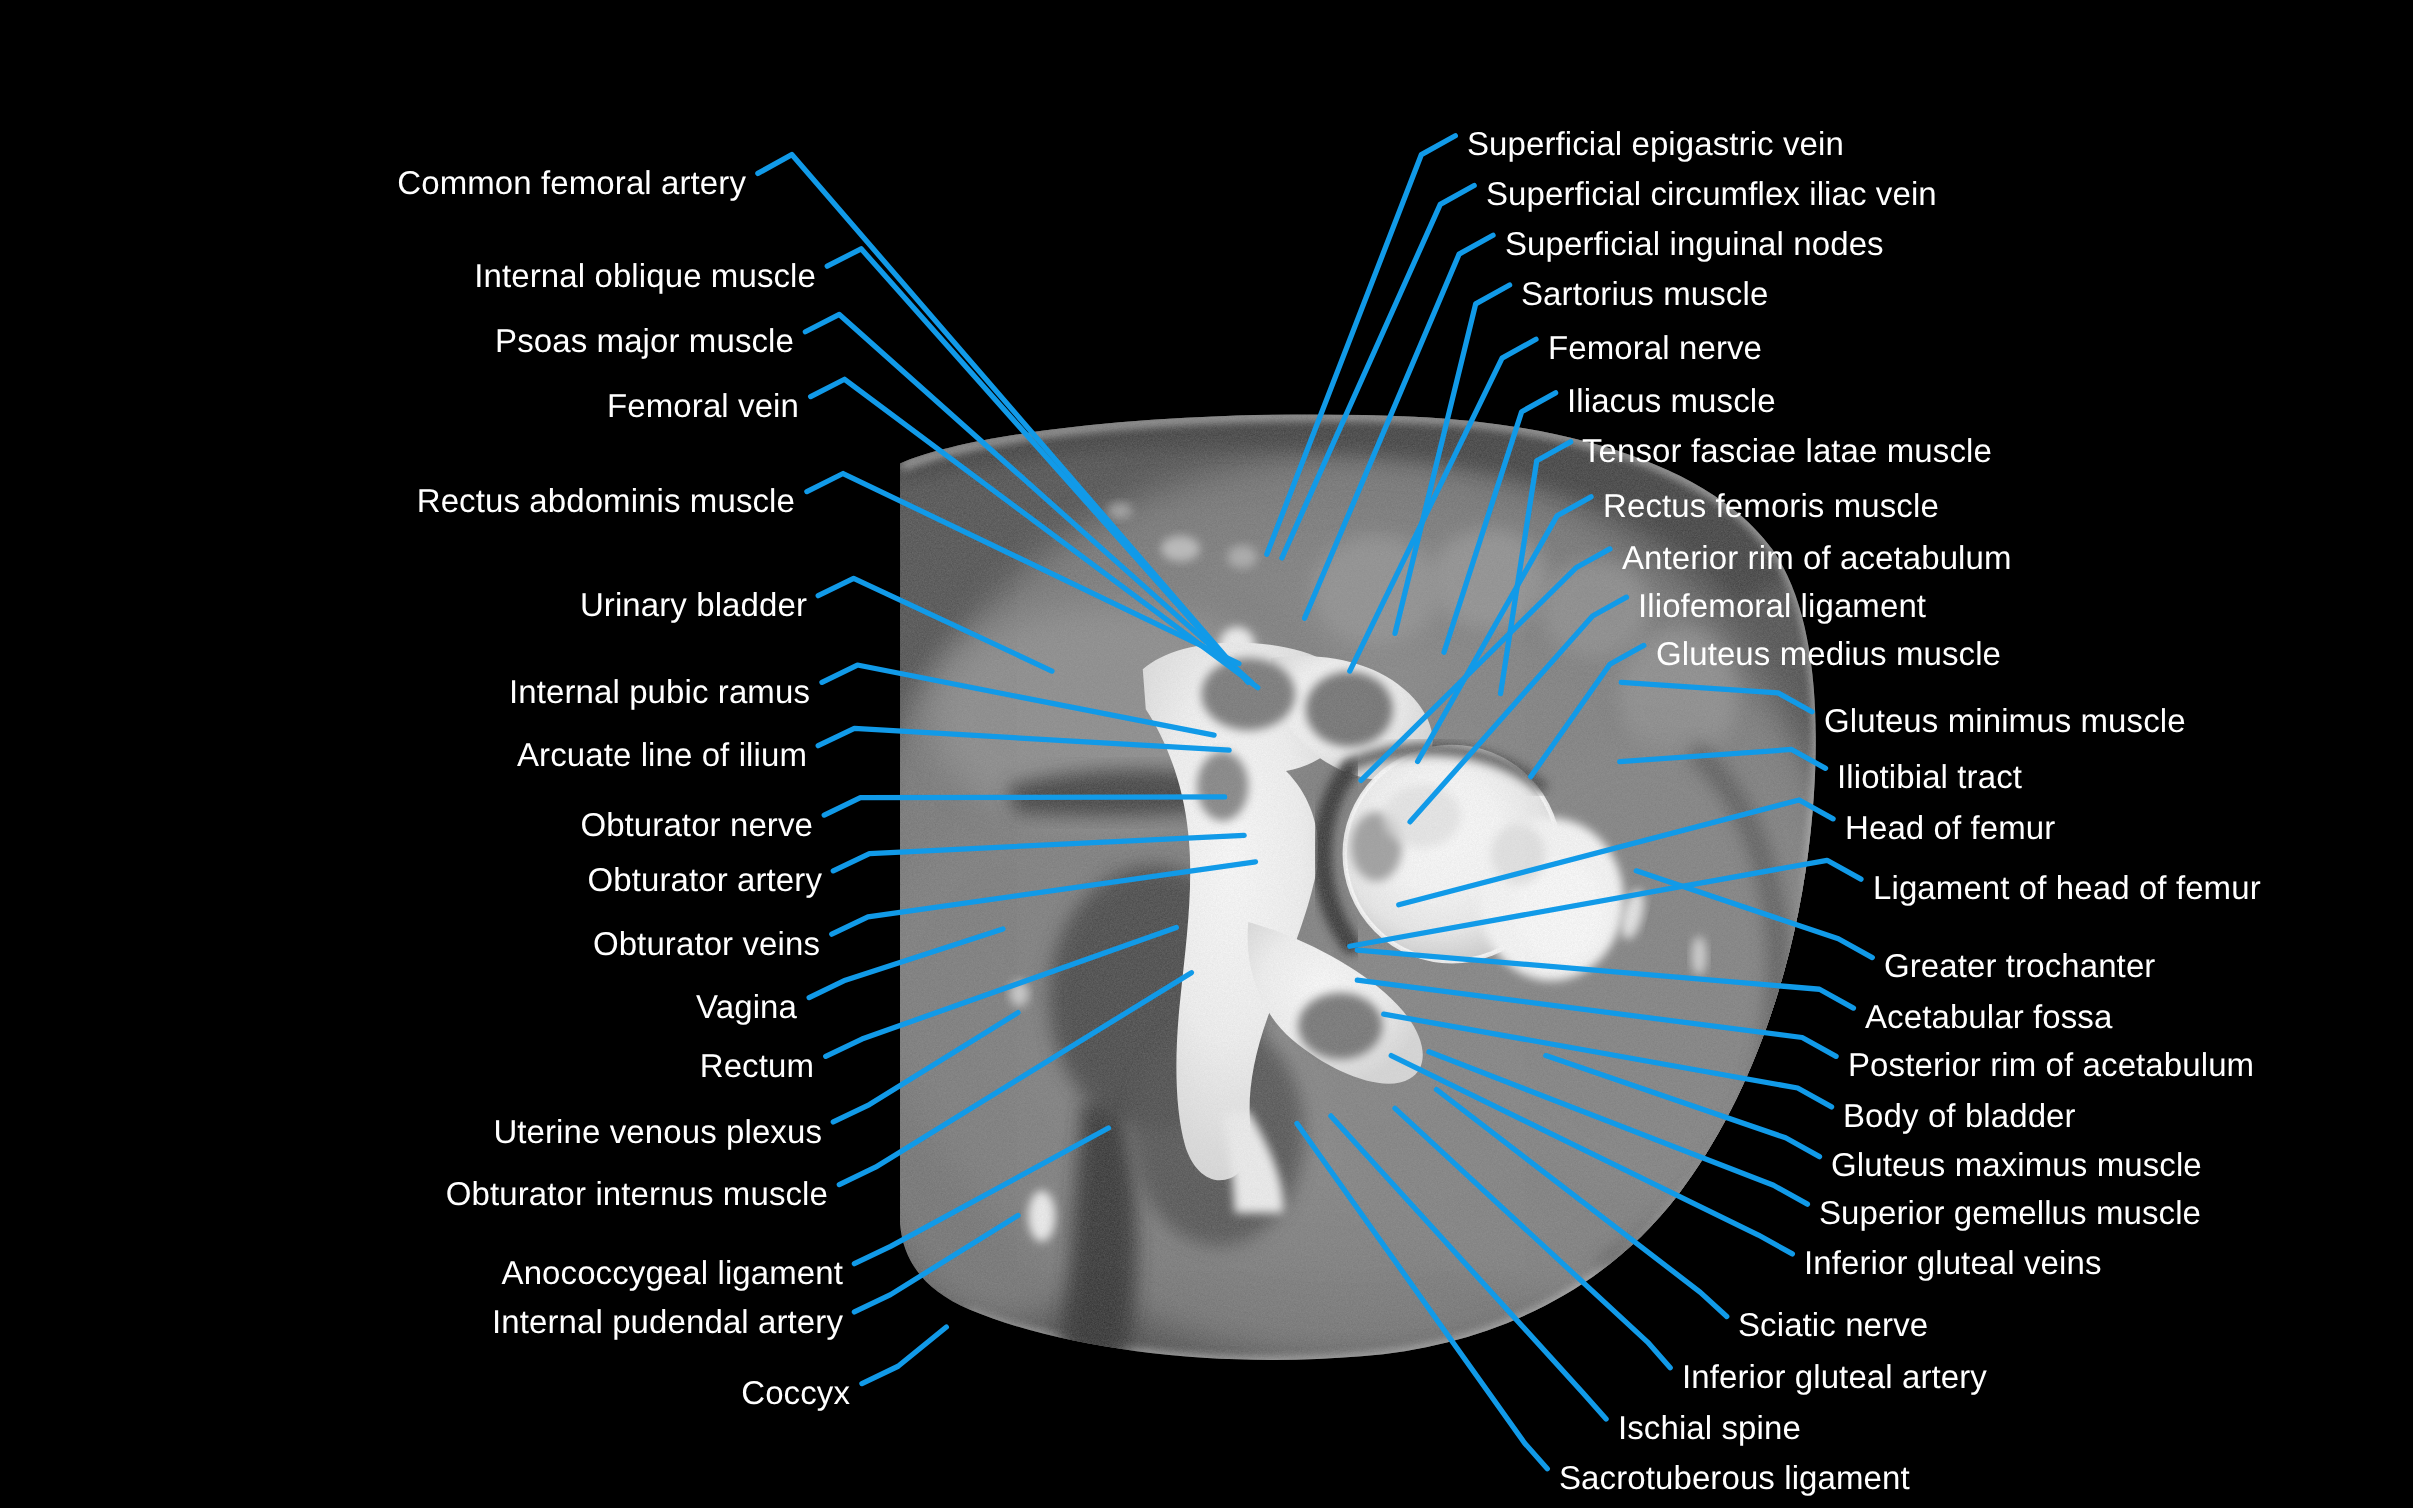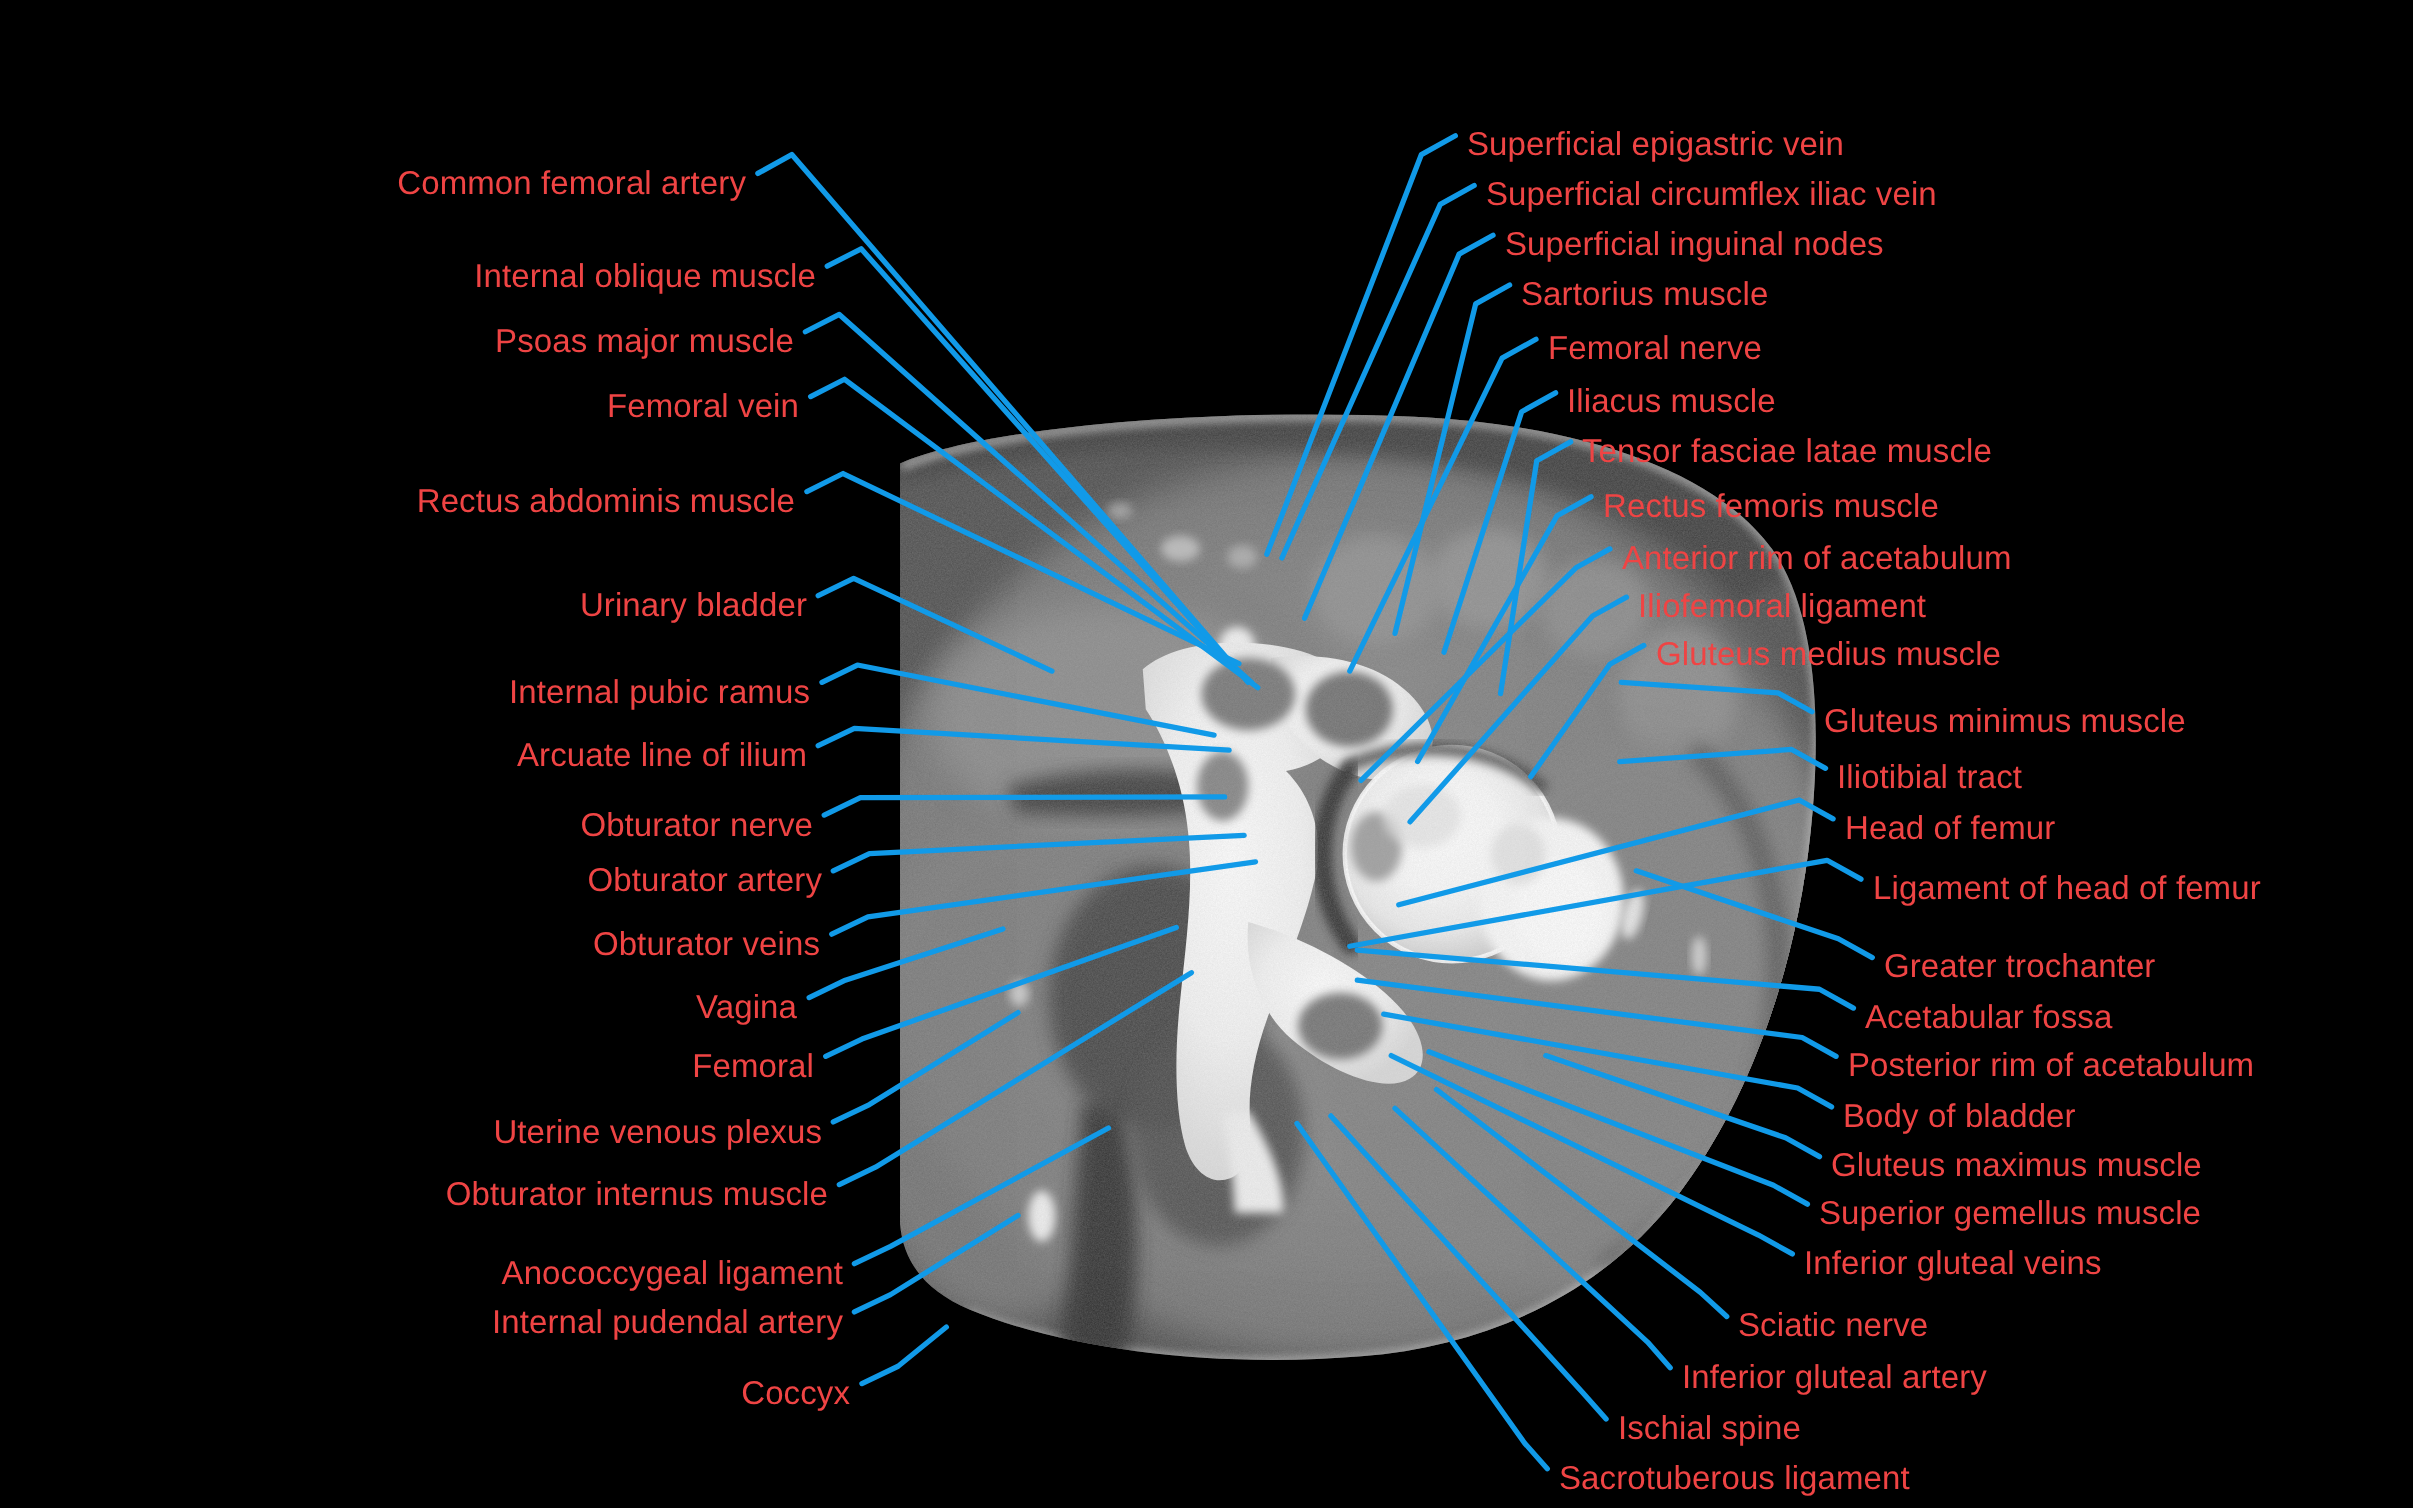--- a/index.html
+++ b/index.html
@@ -14,21 +14,21 @@
   
   #ct-wrap{position:absolute;left:894px;top:394px;width:931px;height:988px;overflow:hidden;background:#000;}
   #ct-svg{position:absolute;left:0;top:0;width:931px;height:988px;display:block;}
 
   
   #leaders{position:absolute;left:0;top:0;width:2413px;height:1508px;pointer-events:none;}
 
   
   .lbl{
     position:absolute;
-    color:#ef4444;
+    color:#ffffff;
     font-size:33px;
     line-height:33px;
     white-space:nowrap;
     letter-spacing:0.1px;
     font-weight:400;
     text-rendering:geometricPrecision;
   }
   .lbl.r{transform:translateY(-50%);}          
   .lbl.l{transform:translateY(-50%);}          
 </style>
@@ -238,21 +238,21 @@
       <div class="lbl r" style="top: 340px; right: 1619px; text-align: right;">Psoas major muscle</div>
       <div class="lbl r" style="top: 405px; right: 1614px; text-align: right;">Femoral vein</div>
       <div class="lbl r" style="top: 500px; right: 1618px; text-align: right;">Rectus abdominis muscle</div>
       <div class="lbl r" style="top: 604px; right: 1606px; text-align: right;">Urinary bladder</div>
       <div class="lbl r" style="top: 691px; right: 1603px; text-align: right;">Internal pubic ramus</div>
       <div class="lbl r" style="top: 754px; right: 1606px; text-align: right;">Arcuate line of ilium</div>
       <div class="lbl r" style="top: 824px; right: 1600px; text-align: right;">Obturator nerve</div>
       <div class="lbl r" style="top: 879px; right: 1591px; text-align: right;">Obturator artery</div>
       <div class="lbl r" style="top: 943px; right: 1593px; text-align: right;">Obturator veins</div>
       <div class="lbl r" style="top: 1006px; right: 1616px; text-align: right;">Vagina</div>
-      <div class="lbl r" style="top: 1065px; right: 1599px; text-align: right;">Femoral</div>
+      <div class="lbl r" style="top: 1065px; right: 1599px; text-align: right;">Rectum</div>
       <div class="lbl r" style="top: 1131px; right: 1591px; text-align: right;">Uterine venous plexus</div>
       <div class="lbl r" style="top: 1193px; right: 1585px; text-align: right;">Obturator internus muscle</div>
       <div class="lbl r" style="top: 1272px; right: 1570px; text-align: right;">Anococcygeal ligament</div>
       <div class="lbl r" style="top: 1321px; right: 1570px; text-align: left;">Internal pudendal artery</div>
       <div class="lbl r" style="top: 1392px; right: 1563px; text-align: right;">Coccyx</div>
     </div>
   <div id="labels-right-layer">
       <div class="lbl l" style="top: 143px; left: 1467px;">Superficial epigastric vein</div>
       <div class="lbl l" style="top: 193px; left: 1486px;">Superficial circumflex iliac vein</div>
       <div class="lbl l" style="top: 243px; left: 1505px;">Superficial inguinal nodes</div>

